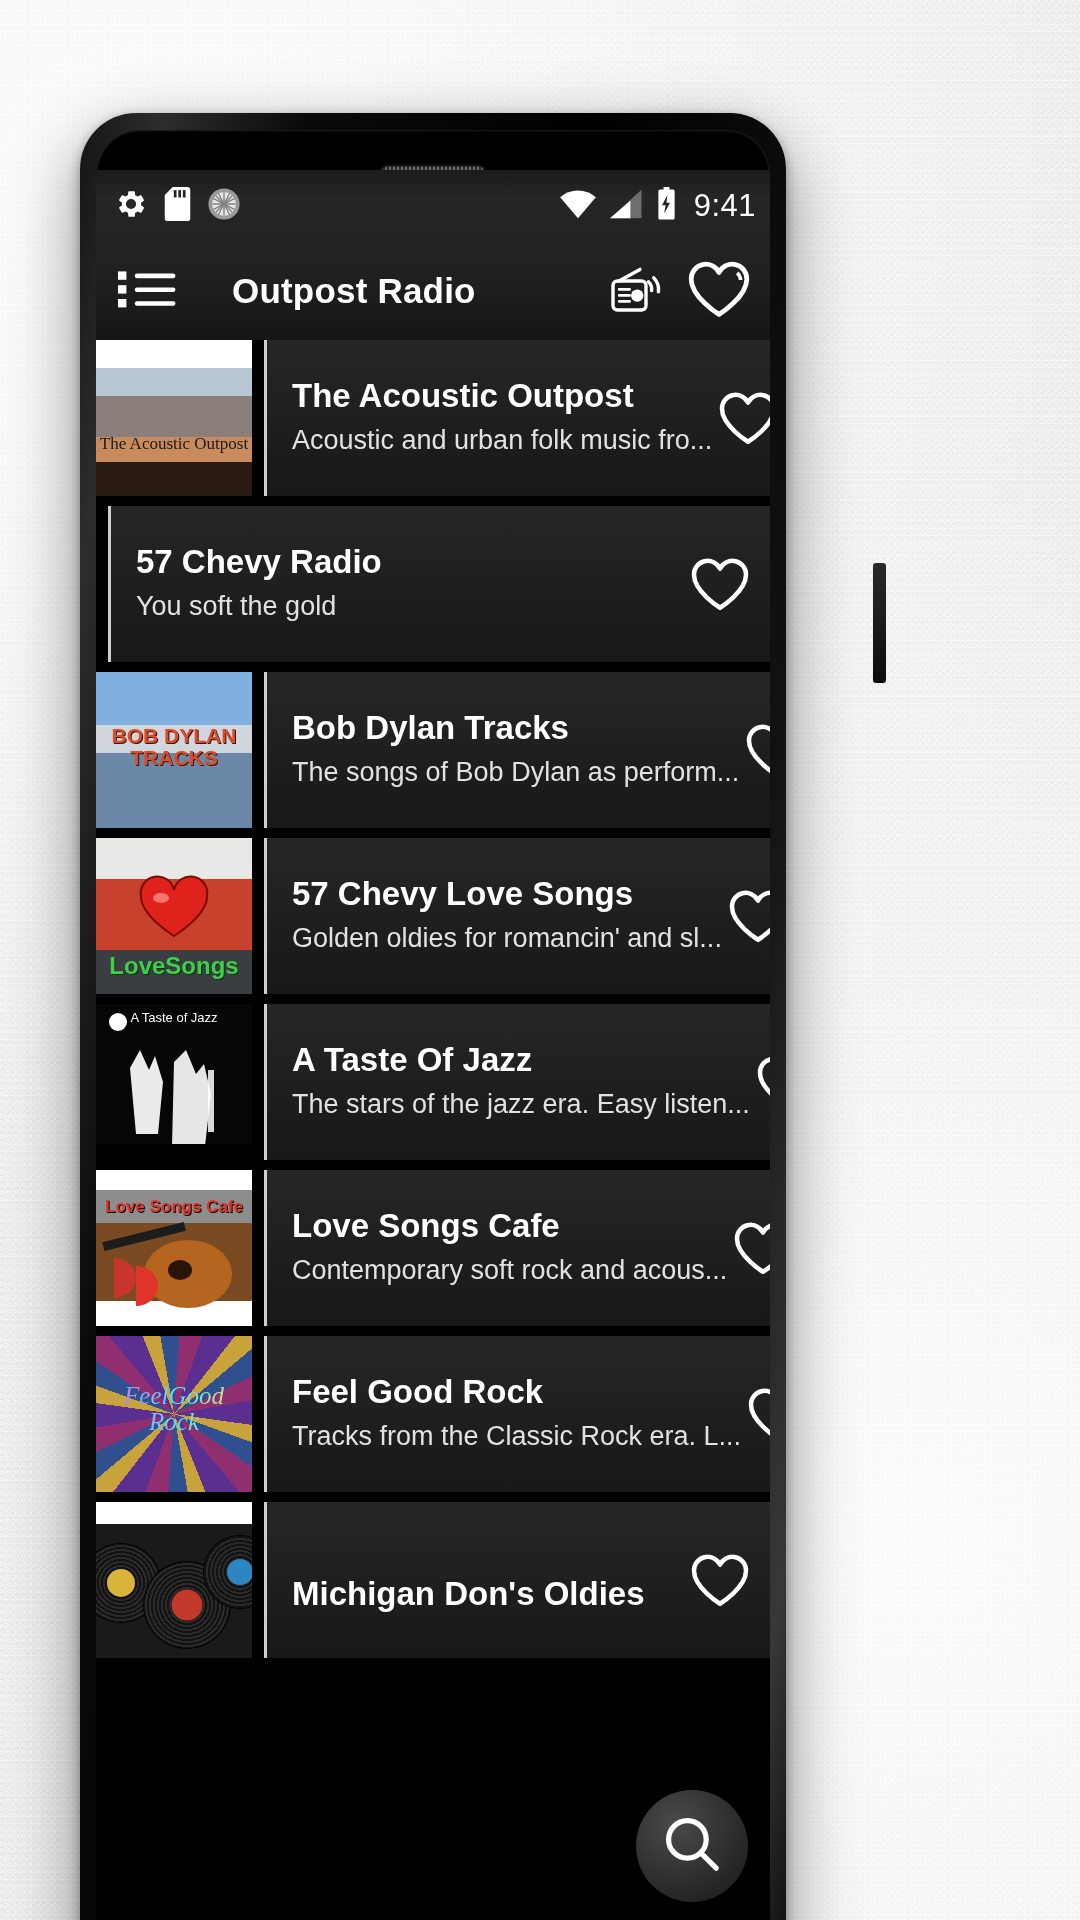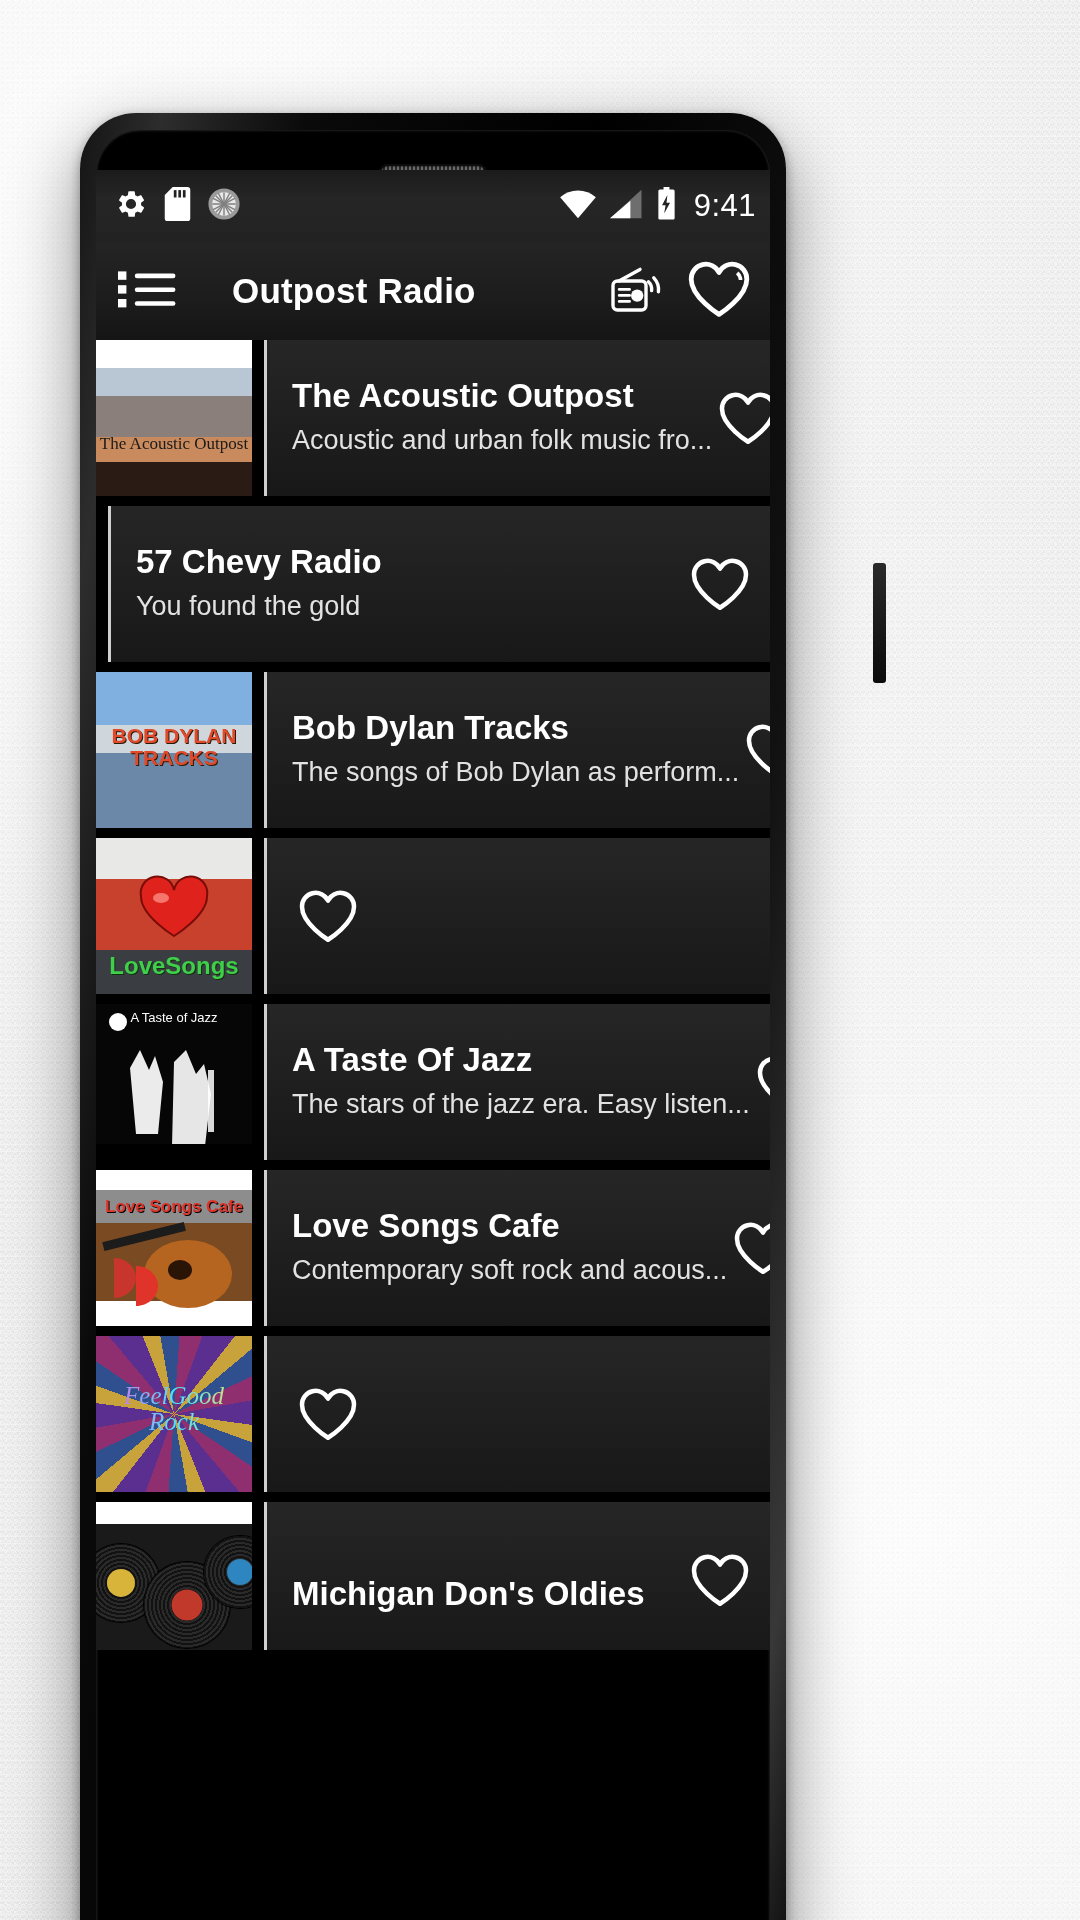--- a/index.html
+++ b/index.html
@@ -50,21 +50,21 @@
   }
   
   .side-btn{position:absolute;background:linear-gradient(180deg,#2a2a2a,#0c0c0c);border-radius:3px;}
   #btn-left-1{left:72px;top:345px;width:13px;height:90px;}
   #btn-left-2{left:72px;top:455px;width:13px;height:62px;}
   #btn-left-3{left:72px;top:565px;width:13px;height:62px;}
   #btn-right-1{left:793px;top:450px;width:13px;height:120px;}
 
   
   #screen{
-    position:absolute;left:96px;top:170px;width:674px;height:1480px;
+    position:absolute;left:96px;top:170px;width:674px;height:1750px;
     background:#000;overflow:hidden;
     font-family:"Liberation Sans", sans-serif;
   }
   
   #statusbar{
     position:relative;height:72px;
     background:linear-gradient(180deg,#1b1b1b 0%,#262626 40%,#222 100%);
     display:flex;align-items:center;padding:0 14px 0 18px;color:#fff;
   }
   #statusbar .left{display:flex;align-items:center;gap:16px;}
@@ -260,21 +260,21 @@
             <path d="M16.5 28.2S2.6 19.6 2.6 10.6A7.3 7.3 0 0 1 16.5 7.3 7.3 7.3 0 0 1 30.4 10.6c0 9-13.9 17.6-13.9 17.6z"></path>
           </svg>
         </div>
       </div>
     </div>
 
     <div class="row">
       <div class="card">
         <div class="texts">
           <div class="name">57 Chevy Radio</div>
-          <div class="desc">You found the gold</div>
+          <div class="desc">You soft the gold</div>
         </div>
         <div class="fav">
           <svg width="62" height="58" viewBox="0 0 33 31" fill="none" stroke="#fff" stroke-width="2.4" stroke-linejoin="round">
             <path d="M16.5 28.2S2.6 19.6 2.6 10.6A7.3 7.3 0 0 1 16.5 7.3 7.3 7.3 0 0 1 30.4 10.6c0 9-13.9 17.6-13.9 17.6z"></path>
           </svg>
         </div>
       </div>
     </div>
 
     <div class="row">
@@ -297,20 +297,24 @@
 
     <div class="row">
       <div class="thumb art-lovesongs">
         <svg class="heart" viewBox="0 0 74 66">
           <path d="M37 62S4 42 4 22.5A16.5 16.5 0 0 1 37 16 16.5 16.5 0 0 1 70 22.5C70 42 37 62 37 62z" fill="#e0221d" stroke="#7a0c08" stroke-width="2"></path>
           <ellipse cx="24" cy="24" rx="8" ry="5" fill="#ff9a92" opacity=".7"></ellipse>
         </svg>
         <div class="label">LoveSongs</div>
       </div>
       <div class="card">
+        <div class="texts">
+          <div class="name">57 Chevy Love Songs</div>
+          <div class="desc">Golden oldies for romancin' and sl...</div>
+        </div>
         <div class="fav">
           <svg width="62" height="58" viewBox="0 0 33 31" fill="none" stroke="#fff" stroke-width="2.4" stroke-linejoin="round">
             <path d="M16.5 28.2S2.6 19.6 2.6 10.6A7.3 7.3 0 0 1 16.5 7.3 7.3 7.3 0 0 1 30.4 10.6c0 9-13.9 17.6-13.9 17.6z"></path>
           </svg>
         </div>
       </div>
     </div>
 
     <div class="row">
       <div class="thumb art-jazz">
@@ -359,20 +363,24 @@
         </div>
       </div>
     </div>
 
     <div class="row">
       <div class="thumb art-feelgood">
         <div class="label">FeelGood
 Rock</div>
       </div>
       <div class="card">
+        <div class="texts">
+          <div class="name">Feel Good Rock</div>
+          <div class="desc">Tracks from the Classic Rock era.  L...</div>
+        </div>
         <div class="fav">
           <svg width="62" height="58" viewBox="0 0 33 31" fill="none" stroke="#fff" stroke-width="2.4" stroke-linejoin="round">
             <path d="M16.5 28.2S2.6 19.6 2.6 10.6A7.3 7.3 0 0 1 16.5 7.3 7.3 7.3 0 0 1 30.4 10.6c0 9-13.9 17.6-13.9 17.6z"></path>
           </svg>
         </div>
       </div>
     </div>
 
     <div class="row">
       <div class="thumb art-oldies">

